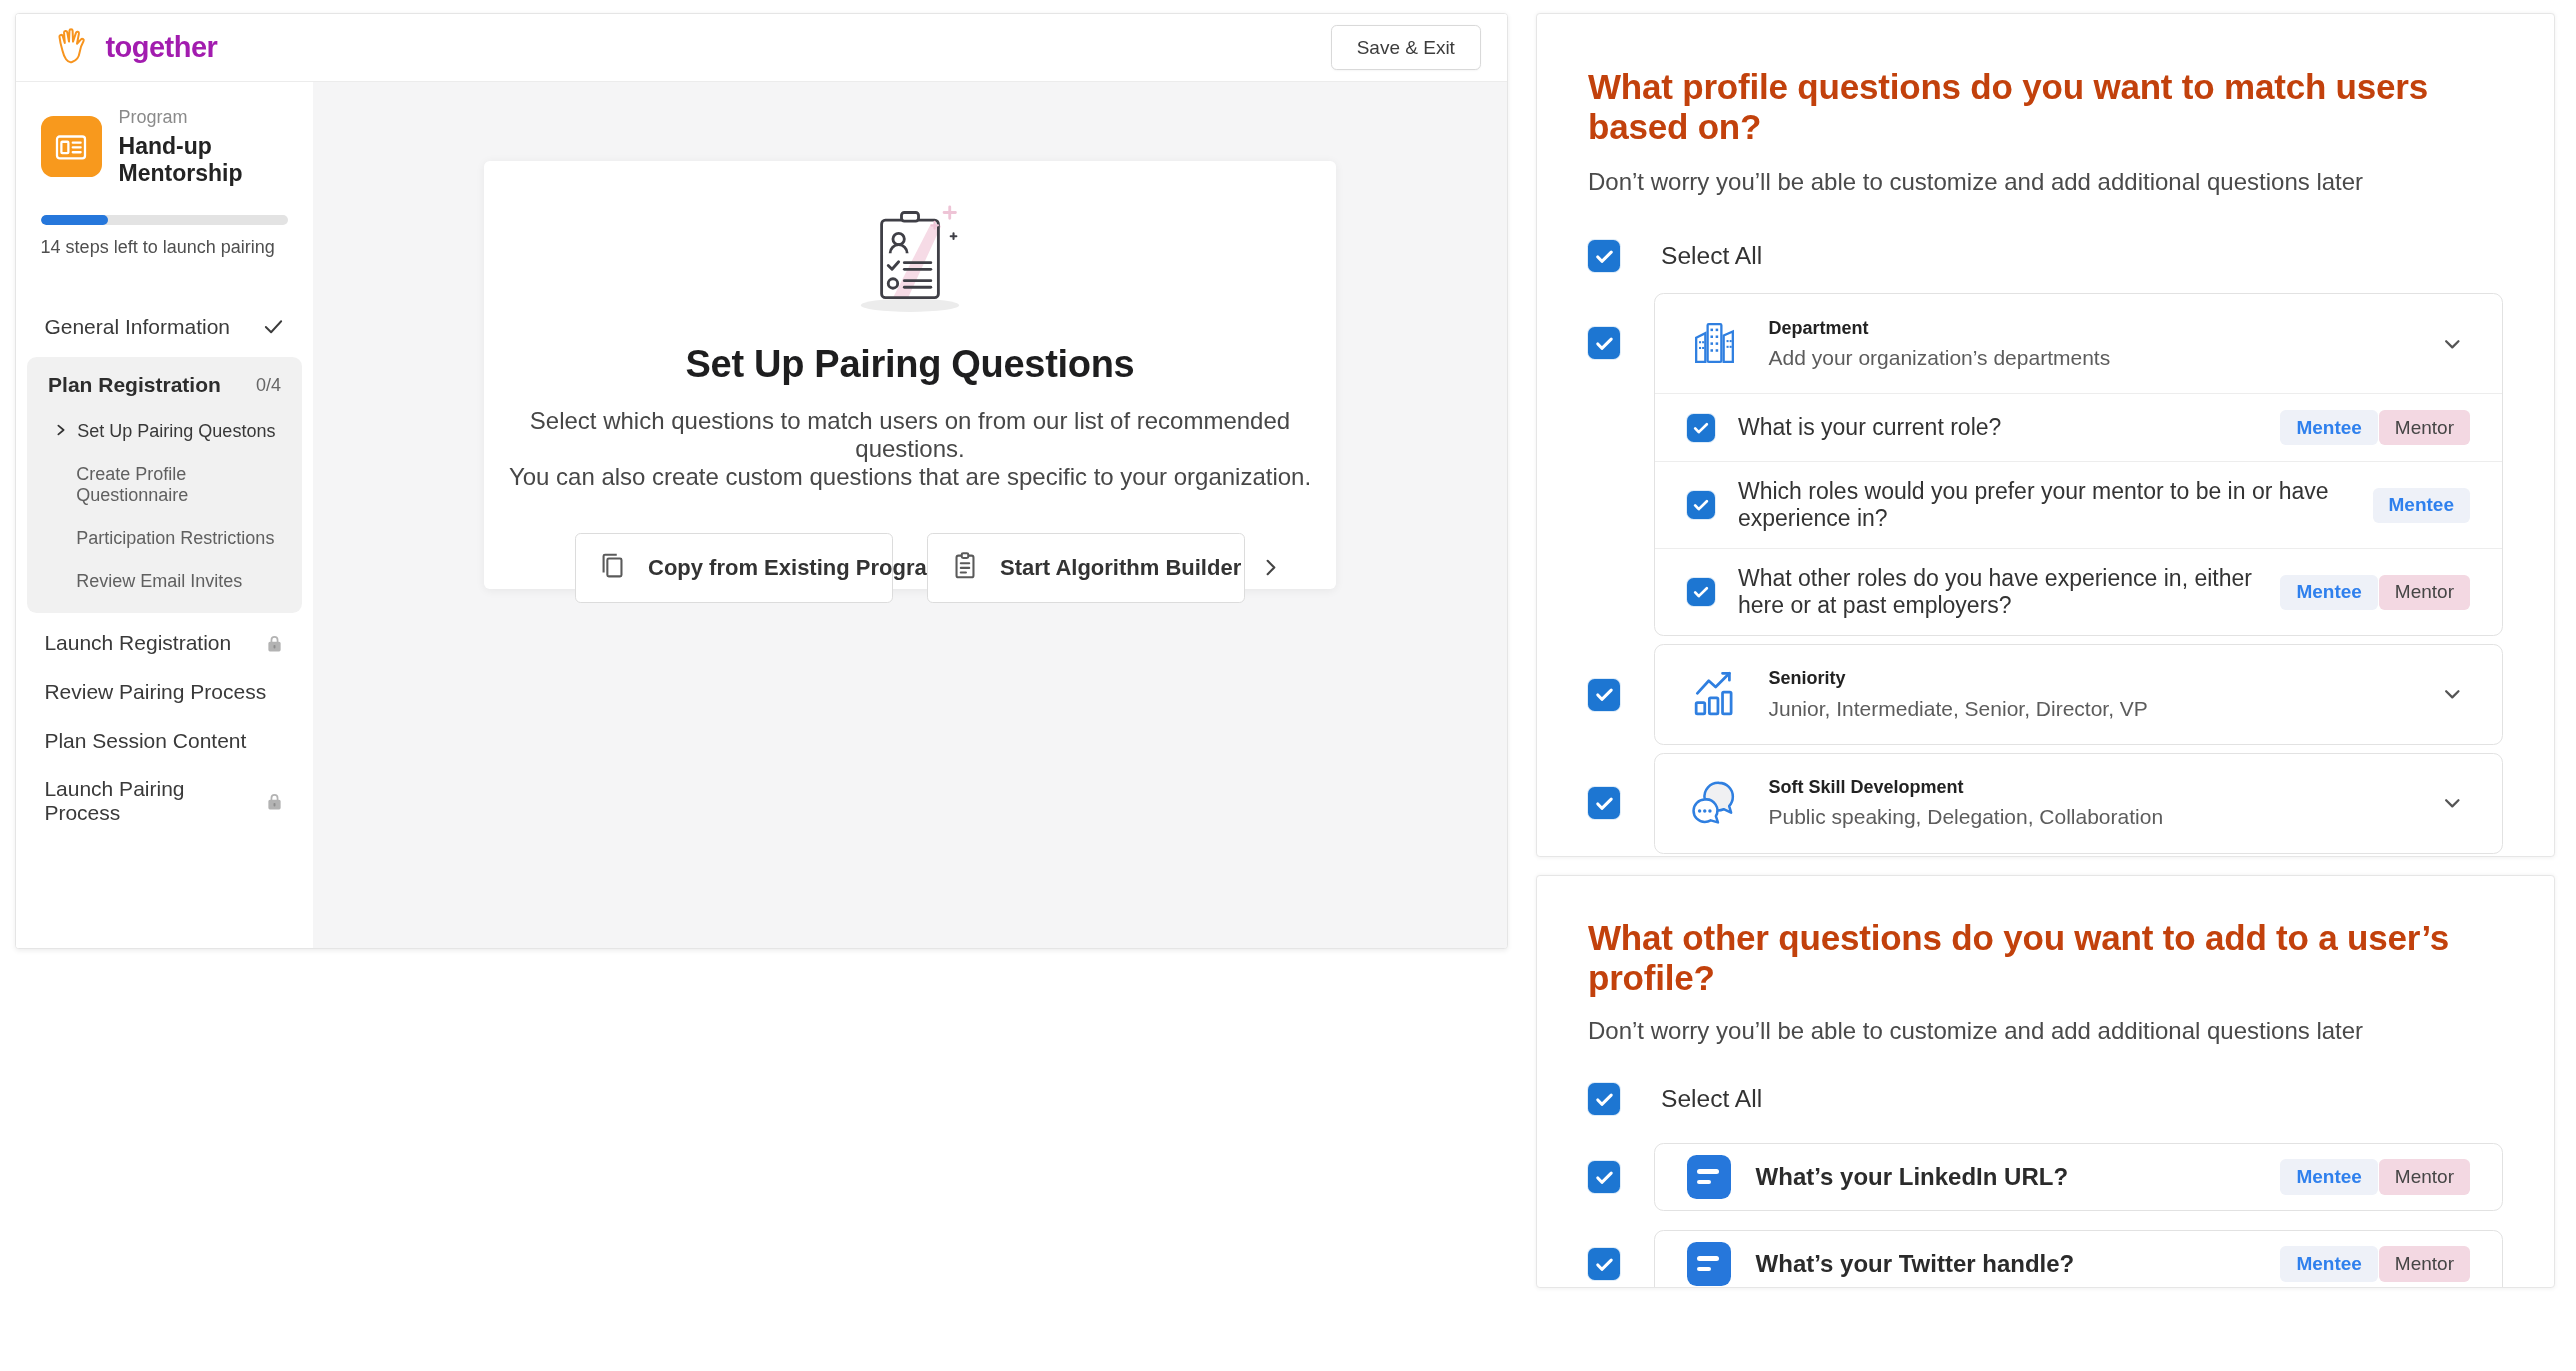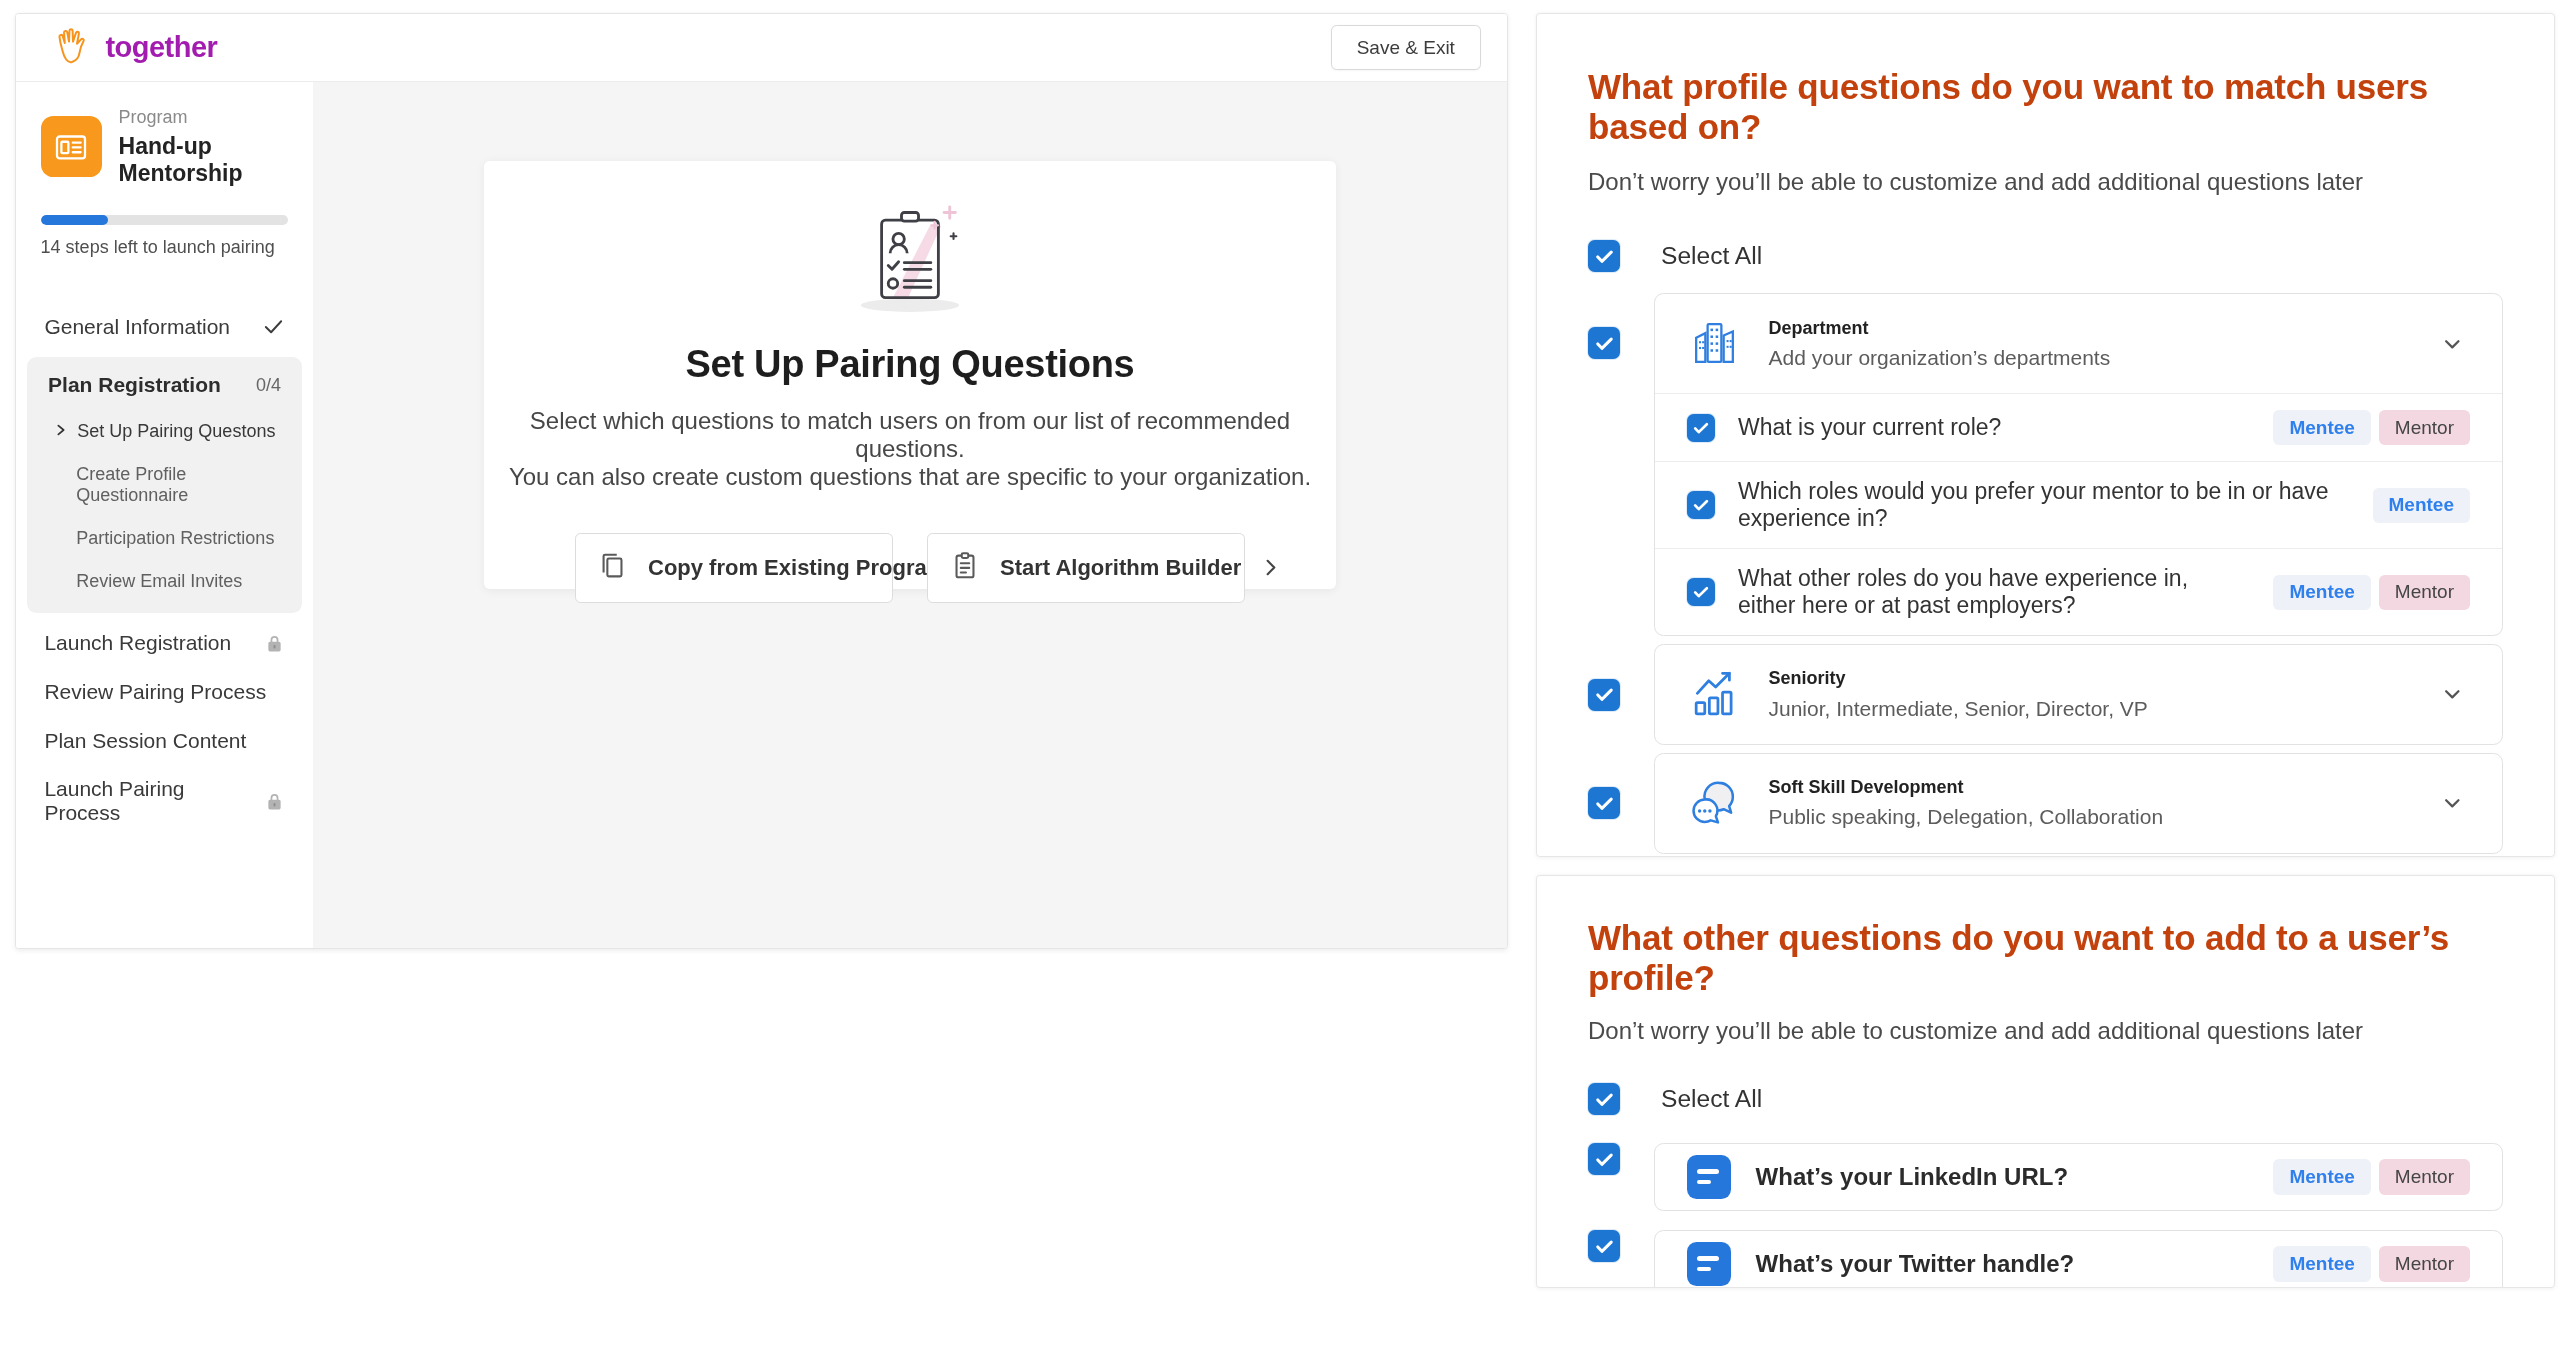--- a/index.html
+++ b/index.html
@@ -101,27 +101,27 @@
   .category-row.centered .row-cb-head{ align-self:center; margin-top:0; }
   .category-card{ flex:1; background:#fff; border:0.9px solid #e2e2e2; border-radius:9.5px; min-width:0; }
   .cat-header{ display:flex; align-items:center; gap:26.5px; padding:22px 32px; position:relative; }
   .cat-icon{ width:55px; height:55px; flex:0 0 55px; }
   .cat-title{ font-size:18px; font-weight:bold; color:#222; }
   .cat-desc{ font-size:21px; color:#5c5c5c; margin-top:7.6px; }
   .cat-chevron{ margin-left:auto; cursor:pointer; display:flex; padding:5.7px; }
 
   .q-row{ display:flex; align-items:center; gap:23px; padding:16px 32px; border-top:0.9px solid #ededed; }
   .q-text{ font-size:23px; color:#333; }
-  .badges{ margin-left:auto; display:flex; gap:8px; }
+  .badges{ margin-left:auto; display:flex; gap:1px; }
   .badge{ font-size:19px; padding:6.6px 16px; border-radius:5.7px; white-space:nowrap; }
   .badge-mentee{ background:#eef1f8; color:#2f80ed; font-weight:bold; }
   .badge-mentor{ background:#f3d8e2; color:#454545; }
 
   .other-list{ margin-top:28px; display:flex; flex-direction:column; gap:19px; }
-  .other-row{ display:flex; align-items:flex-start; gap:34px;border-radius:26px; }
+  .other-row{ display:flex; align-items:center; gap:34px;border-radius:26px; }
   .other-card{
     flex:1; height:68px; border:0.9px solid #e2e2e2; border-radius:9.5px; background:#fff;
     display:flex; align-items:center; gap:24.6px; padding:0 32px; min-width:0;
   }
   .field-icon{
     width:44px; height:44px; border-radius:9.5px; background:#2677db; flex:0 0 44px; position:relative;
   }
   .field-icon::before{ content:""; position:absolute; left:10.4px; top:14px; width:22px; height:4.7px; border-radius:2.8px; background:#fff; }
   .field-icon::after{ content:""; position:absolute; left:10.4px; top:24.6px; width:13.3px; height:4.7px; border-radius:2.8px; background:#fff; }
   .other-text{ font-size:24px; font-weight:bold; color:#2b2b2b; }

